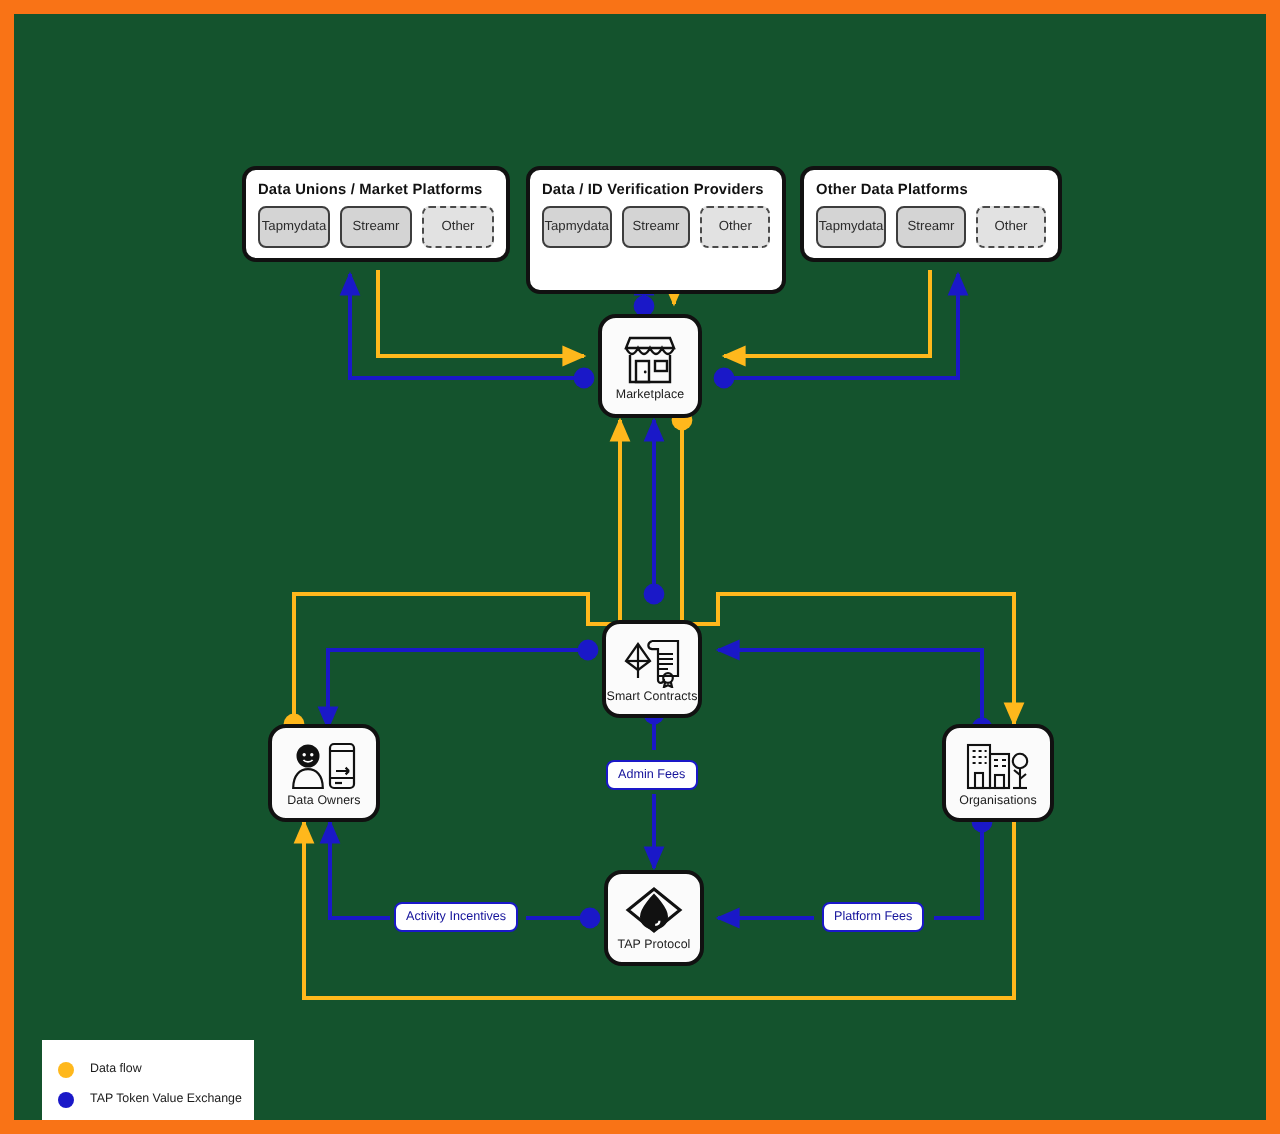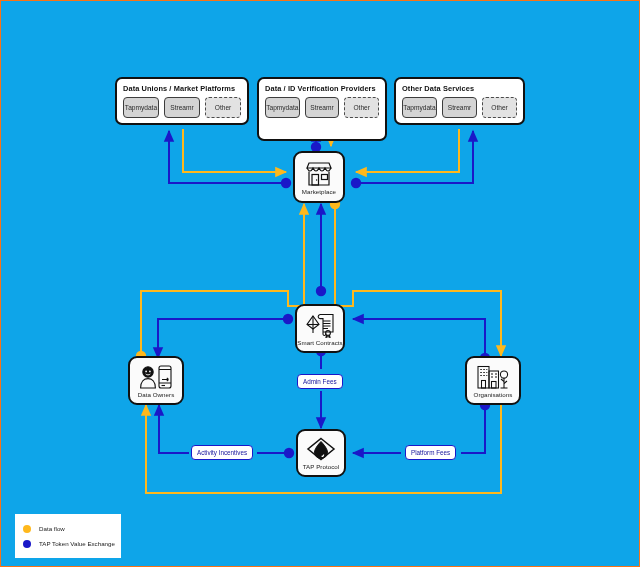--- a/index.html
+++ b/index.html
@@ -1,22 +1,22 @@
 <!DOCTYPE html>
 <html><head>
 <meta charset="utf-8">
 <style>
   html,body{margin:0;padding:0;background:#ffffff;}
   body{font-family:"Liberation Sans","DejaVu Sans",sans-serif;}
 
   #canvas{
     position:relative;
     width:640px;height:567px;
-    background:#0ea5e9;
-    border:1px solid #f97316;
+    background:#14532d;
+    border:7px solid #f97316;
     box-sizing:border-box;
     overflow:hidden;
   }
 
   #svg-layer{position:absolute;left:0;top:0;width:640px;height:567px;}
 
   
   .group-box{
     position:absolute;
     background:#ffffff;
@@ -173,21 +173,21 @@
   <div class="group-box" style="left:256px;top:76px;width:130px;height:64px;">
     <div class="group-title">Data / ID Verification Providers</div>
     <div class="chip-row">
       <div class="chip">Tapmydata</div>
       <div class="chip">Streamr</div>
       <div class="chip dashed">Other</div>
     </div>
   </div>
 
   <div class="group-box" style="left:393px;top:76px;width:131px;height:48px;">
-    <div class="group-title">Other Data Services</div>
+    <div class="group-title">Other Data Platforms</div>
     <div class="chip-row">
       <div class="chip">Tapmydata</div>
       <div class="chip">Streamr</div>
       <div class="chip dashed">Other</div>
     </div>
   </div>
 
   <div class="node" style="left:292px;top:150px;width:52px;height:52px;">
     <span class="glyph">
       <svg width="30" height="27" viewBox="0 0 30 27">

